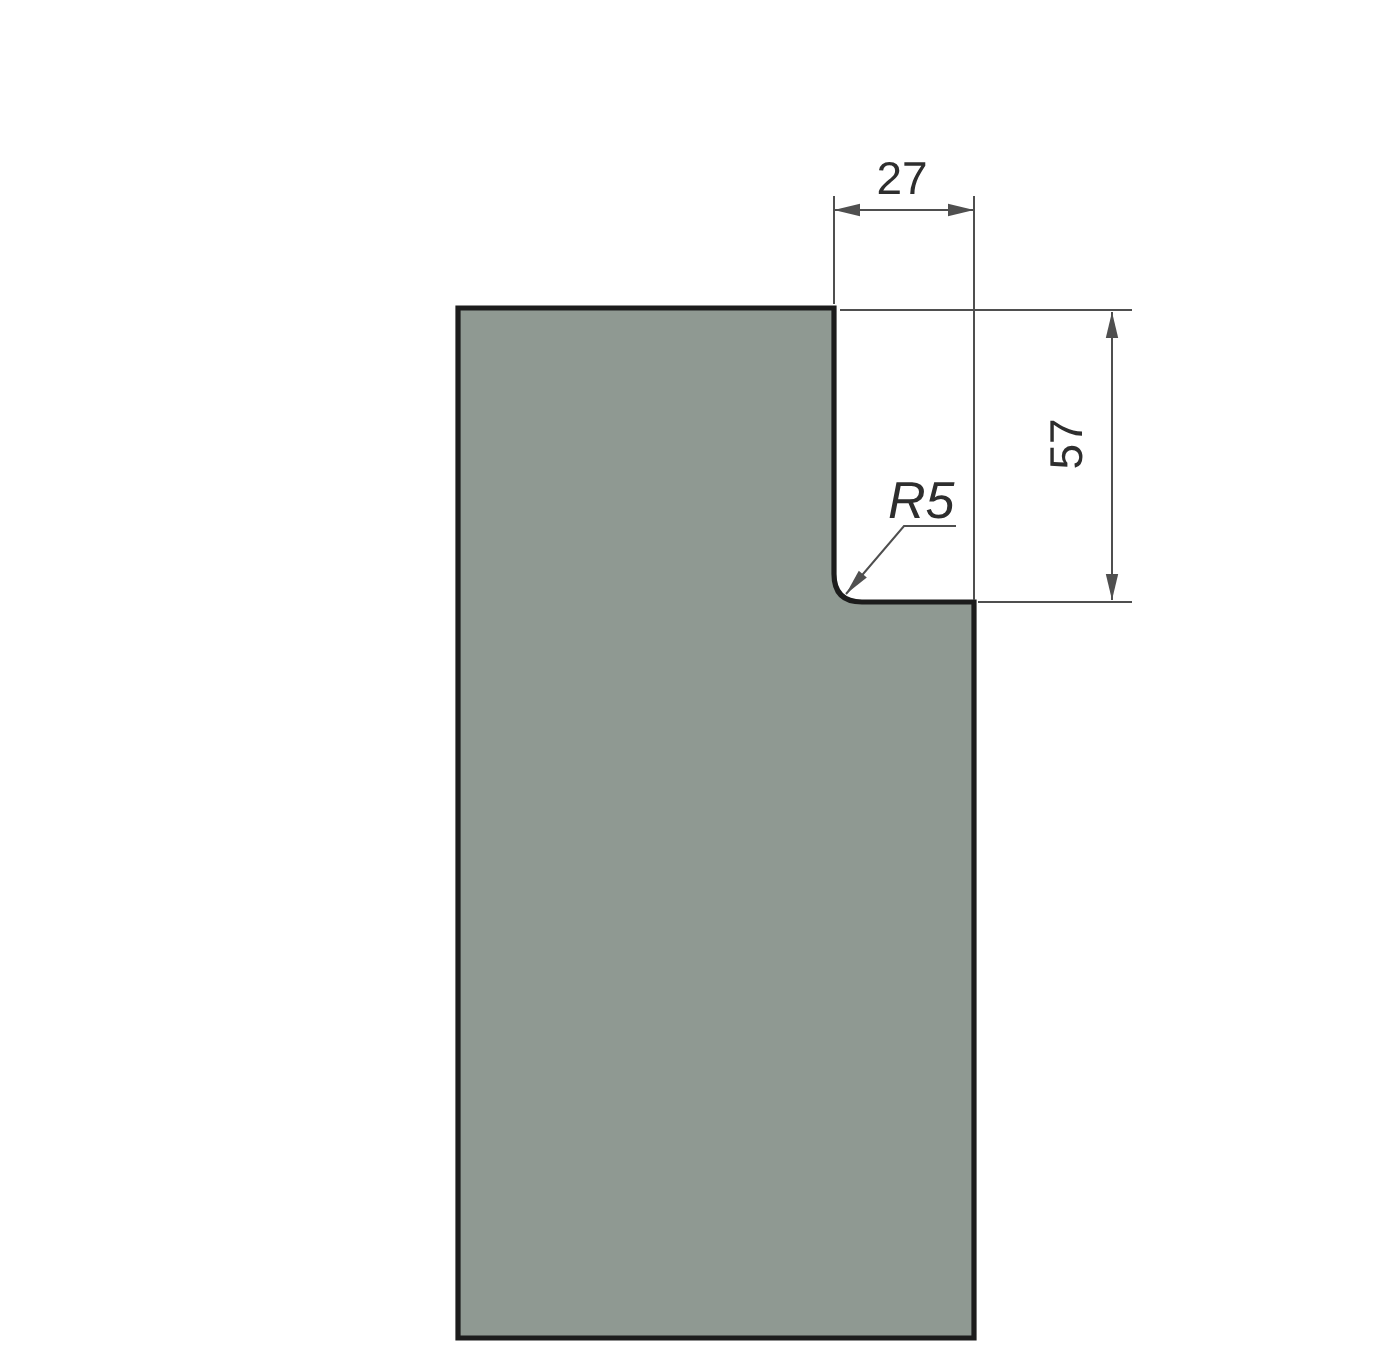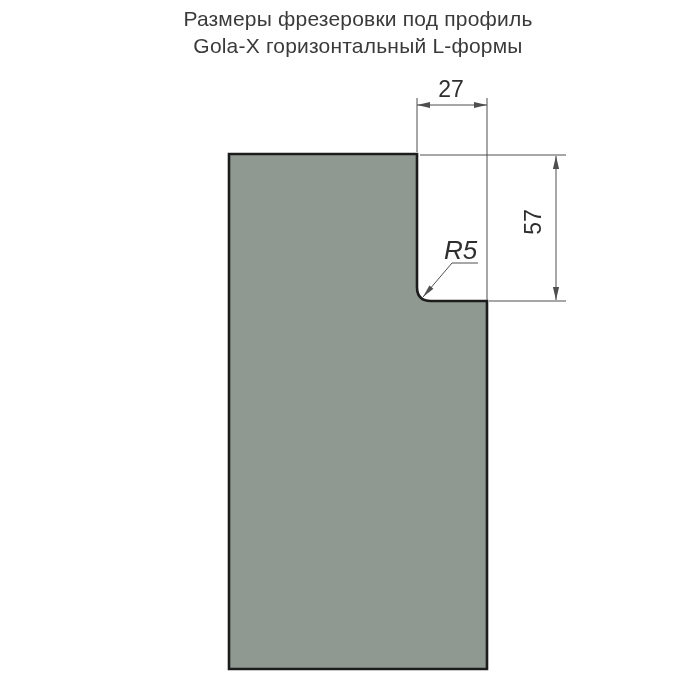--- a/index.html
+++ b/index.html
@@ -56,24 +56,20 @@
     font-family: "Liberation Sans", sans-serif;
     font-size: 26px;
     font-style: italic;
   }
 </style>
 </head>
 <body>
 
 <div class="canvas">
 
-  <div class="title">
-    <div>Размеры фрезеровки под профиль</div>
-    <div>Gola-X горизонтальный L-формы</div>
-  </div>
 
   <svg class="drawing" width="696" height="683" viewBox="0 0 696 683" xmlns="http://www.w3.org/2000/svg">
 
     <path class="shape" d="M 229,154 L 417,154 L 417,287 Q 417,301 431,301 L 487,301 L 487,669 L 229,669 Z"></path>
 
     <line class="dimline" x1="417" y1="98" x2="417" y2="152"></line>
     <line class="dimline" x1="487" y1="98" x2="487" y2="300"></line>
     <line class="dimline" x1="417" y1="105" x2="487" y2="105"></line>
     <polygon class="arrow" points="417,105 430,101.9 430,108.1"></polygon>
     <polygon class="arrow" points="487,105 474,101.9 474,108.1"></polygon>

